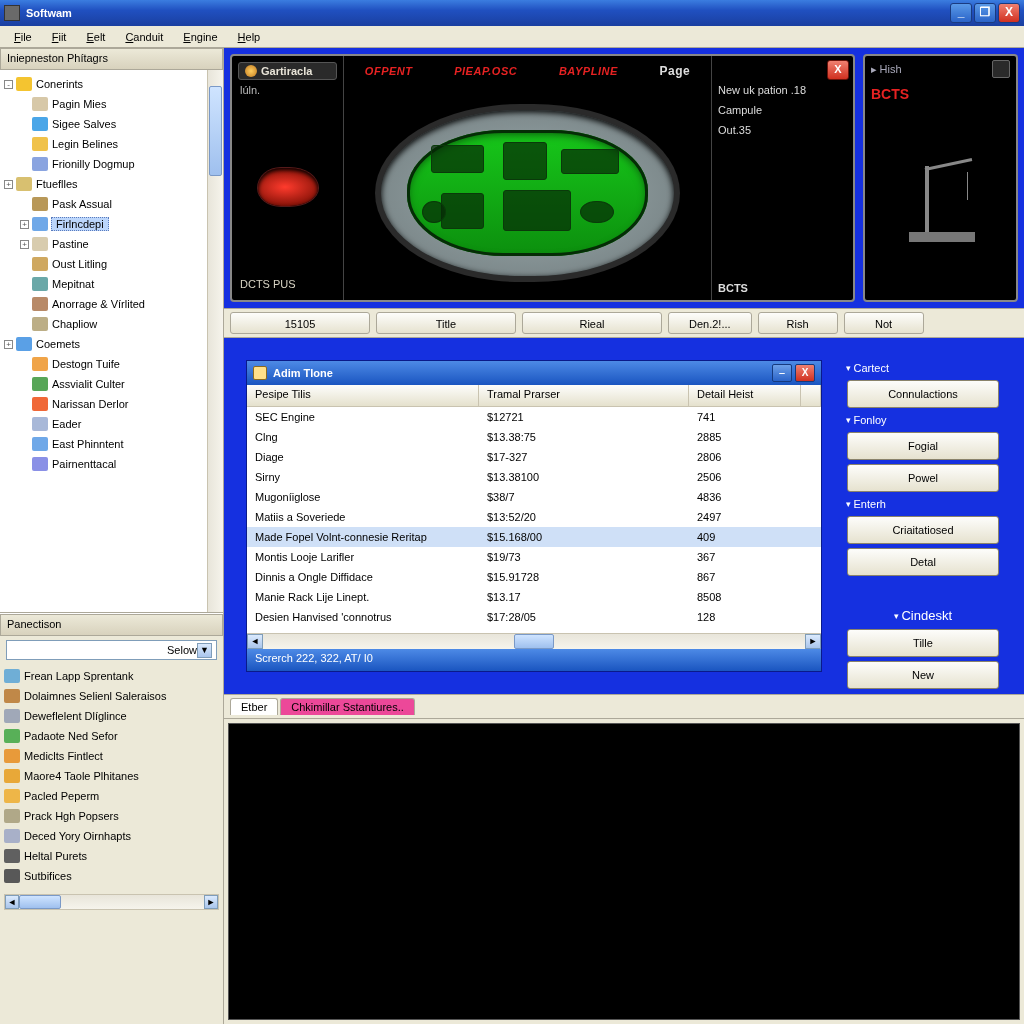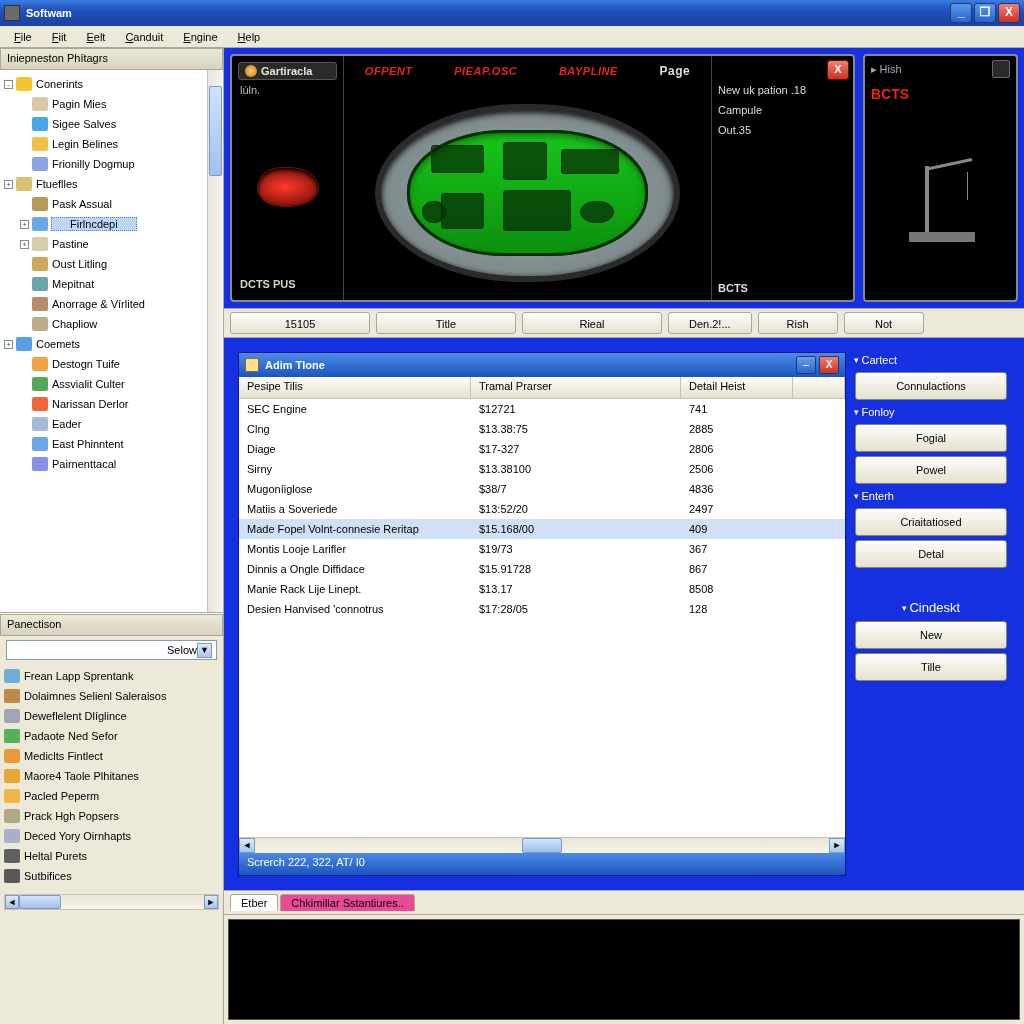--- a/index.html
+++ b/index.html
@@ -22,21 +22,21 @@
 .panehdr { height:22px; background:linear-gradient(#ece9d8,#d8d2bd); border:1px solid #aca899; padding:3px 6px; font-weight:normal;}
 .tree-wrap { flex:0 0 auto; height:543px; display:flex; border-bottom:1px solid #aca899;}
 .tree { flex:1; background:#fff; overflow:hidden; padding:4px 2px;}
 .tree-sbar { width:16px; background:linear-gradient(90deg,#e8e5da,#f6f4ec); border-left:1px solid #c9c3b0; position:relative;}
 .tree-sbar .thumb { position:absolute; top:16px; left:1px; width:13px; height:90px; background:linear-gradient(#cfe4ff,#9fc0ee); border:1px solid #7a99c7; border-radius:2px;}
 .tree-row { display:flex; align-items:center; height:20px; padding-left:2px; gap:3px; white-space:nowrap;}
 .tree-row.d1 { padding-left:18px;}
 .tree-toggle { width:9px; height:9px; border:1px solid #888; font-size:8px; line-height:7px; text-align:center; color:#555; background:#fff;}
 .tree-toggle.blank{visibility:hidden;}
 .ticon { width:16px; height:14px; border-radius:2px;}
-.tree-row.selected span.lbl { background:#bcd6fb; border:1px dotted #5a7bbd; padding:0 18px;}
+.tree-row.selected span.lbl { background:#bcd6fb; border:1px dotted #5a7bbd; padding:0 4px;}
 .tree-row span.lbl { padding:0 1px;}
 
 .lower-filter { border-top:1px solid #fff;}
 .selectbox { margin:4px 6px; height:20px; background:#fff; border:1px solid #7f9db9; display:flex; align-items:center; padding:0 4px; justify-content:flex-end;}
 .selectbox .dd { width:15px; height:15px; background:linear-gradient(#dbeafd,#a9c5ec); border:1px solid #7f9db9; text-align:center; line-height:12px; font-size:9px;}
 .lowlist { padding:2px 4px 4px 4px; }
 .lowrow { display:flex; align-items:center; height:20px; gap:4px; white-space:nowrap;}
 .licon { width:16px; height:14px; border-radius:2px;}
 .hscroll { height:16px; margin:4px 4px 0 4px; background:linear-gradient(#e8e5da,#f6f4ec); border:1px solid #c9c3b0; position:relative;}
 .hscroll .hthumb { position:absolute; left:14px; top:0; width:42px; height:100%; background:linear-gradient(#cfe4ff,#9fc0ee); border:1px solid #7a99c7; border-radius:2px;}
@@ -44,21 +44,21 @@
 .hscroll .harrow.r{ right:0;}
 
 
 .rightcol { flex:1; background:#1530e0; display:flex; flex-direction:column; position:relative;}
 .topzone { height:260px; display:flex; gap:8px; padding:6px;}
 .bigcard { flex:1; background:#000; border:2px solid #888; border-radius:4px; display:flex; position:relative;}
 .bigcard .lefthead { width:112px; border-right:1px solid #444; padding:6px; color:#ccc; display:flex; flex-direction:column;}
 .lefthead .tag { background:#2a2a2a; border:1px solid #555; border-radius:3px; padding:2px 6px; font-weight:bold; color:#e8e4d8; display:flex; align-items:center; gap:4px;}
 .lefthead .tag::before{content:""; width:12px;height:12px; background:radial-gradient(#ffcd5e,#c17a20); border-radius:50%;}
 .lefthead .caricon { margin:auto; width:60px; height:38px; background:radial-gradient(ellipse 70% 55% at 45% 50%,#ff3b2d,#7a0e04); border-radius:40% 50% 50% 40%/55% 55% 50% 50%; box-shadow:0 2px 4px #000 inset, 0 0 0 1px #551a1a;}
-.lefthead .bottomtag { color:#d8d4c4; font-weight:bold; padding:4px 2px;}
+.lefthead .bottomtag { color:#d8d4c4; font-weight:normal; padding:4px 2px;}
 .bigcenter { flex:1; display:flex; flex-direction:column;}
 .bigcenter .redrow { display:flex; justify-content:space-around; align-items:center; height:30px; color:#e62222; font-weight:bold; font-style:italic; font-size:15px; letter-spacing:0.5px;}
 .bigcenter .redrow .page { color:#ddd; font-style:normal; font-size:12px; font-weight:bold;}
 .chassis-wrap{ flex:1; display:flex; align-items:center; justify-content:center; position:relative;}
 .chassis { width:80%; height:78%; background:radial-gradient(#9faeb0,#6f7a7c); border-radius:48%/50%; display:flex; align-items:center; justify-content:center; box-shadow:0 2px 6px #000 inset, 0 0 0 6px #2a2a2a;}
 .chassis-inner { width:82%; height:76%; background:linear-gradient(#17c81a,#0c8f0e); border-radius:40%/48%; box-shadow:0 0 0 3px #052d06 inset, 0 4px 10px rgba(0,0,0,.6) inset; position:relative;}
 .chassis-inner .blk { position:absolute; background:rgba(5,40,6,.7); border:1px solid #0a3a0a; border-radius:3px;}
 .rightinfo { width:142px; border-left:1px solid #444; color:#ddd; padding:6px; display:flex; flex-direction:column; gap:8px; position:relative;}
 .rightinfo .xbtn { position:absolute; top:4px; right:4px; width:22px; height:20px; background:linear-gradient(#f08070,#d03020); border:1px solid #6a120a; border-radius:3px; color:#fff; text-align:center; line-height:17px; font-weight:bold;}
 .smallcard { width:155px; background:#000; border:2px solid #888; border-radius:4px; display:flex; flex-direction:column;}
@@ -70,21 +70,21 @@
 .crane { width:80px; height:90px; position:relative;}
 .crane .base{position:absolute; bottom:6px; left:8px; width:66px; height:10px; background:#777;}
 .crane .mast{position:absolute; bottom:16px; left:24px; width:4px; height:66px; background:#888;}
 .crane .jib{position:absolute; top:10px; left:24px; width:48px; height:3px; background:#888; transform:rotate(-12deg); transform-origin:left;}
 .crane .cable{position:absolute; top:14px; left:66px; width:1px; height:28px; background:#888;}
 
 .tabstrip { height:30px; background:#ece9d8; display:flex; gap:6px; padding:3px 6px; border-top:1px solid #aca899; border-bottom:1px solid #aca899;}
 .tabbtn { flex:0 0 auto; min-width:80px; padding:0 20px; background:linear-gradient(#fdfdfb,#e6e2cf); border:1px solid #aca899; border-radius:3px; text-align:center; line-height:22px;}
 .tabbtn.w { min-width:140px;}
 
-.midzone { flex:0 0 auto; height:552px; display:flex; gap:6px; padding:14px;}
+.midzone { flex:0 0 auto; height:356px; display:flex; gap:22px; padding:22px;}
 .subwin { flex:1; display:flex; flex-direction:column; border:1px solid #0a1a8a;}
 .subwin .swtitle { height:24px; background:linear-gradient(#4d8ae6,#1a55c0); display:flex; align-items:center; color:#fff; padding:0 6px; gap:6px; font-weight:bold;}
 .subwin .swtitle .swicon { width:14px;height:14px; background:#ffe08a; border:1px solid #8a6a20; border-radius:2px;}
 .subwin .swtitle .swbtns { margin-left:auto; display:flex; gap:3px;}
 .subwin .swtitle .swbtn { width:20px;height:18px; background:linear-gradient(#6da0e8,#2a63c8); border:1px solid #163a7e; border-radius:2px; text-align:center; line-height:15px; font-size:10px; color:#fff;}
 .subwin .swtitle .swbtn.close{ background:linear-gradient(#f08070,#d03020);}
 .thead { height:22px; background:linear-gradient(#fdfdfb,#e5e1cd); display:flex; border-bottom:1px solid #c9c3b0;}
 .th { border-right:1px solid #c9c3b0; padding:3px 8px;}
 .th.c1{width:232px;} .th.c2{width:210px;} .th.c3{width:112px;} .th.c4{flex:1;}
 .tbody { flex:1; background:#fff; overflow:hidden;}
@@ -451,22 +451,22 @@
       <div class="rpanel" id="rpanel">
           <div class="rgrp-h">Cartect</div>
           <div class="rbtn">Connulactions</div>
           <div class="rgrp-h">Fonloy</div>
           <div class="rbtn">Fogial</div>
           <div class="rbtn">Powel</div>
           <div class="rgrp-h">Enterh</div>
           <div class="rbtn">Criaitatiosed</div>
           <div class="rbtn">Detal</div>
           <div class="rgrp-h" style="justify-content: center; font-size: 13px; margin-top: 26px;">Cindeskt</div>
+          <div class="rbtn">Tille</div>
           <div class="rbtn">New</div>
-          <div class="rbtn">Tille</div>
         </div>
     </div>
 
     <div class="bottomzone">
       <div class="bottab" id="bottab">
           <div class="bt active">Etber</div>
           <div class="bt">Chkimillar Sstantiures..</div>
         </div>
       <div class="blackarea"></div>
     </div>

